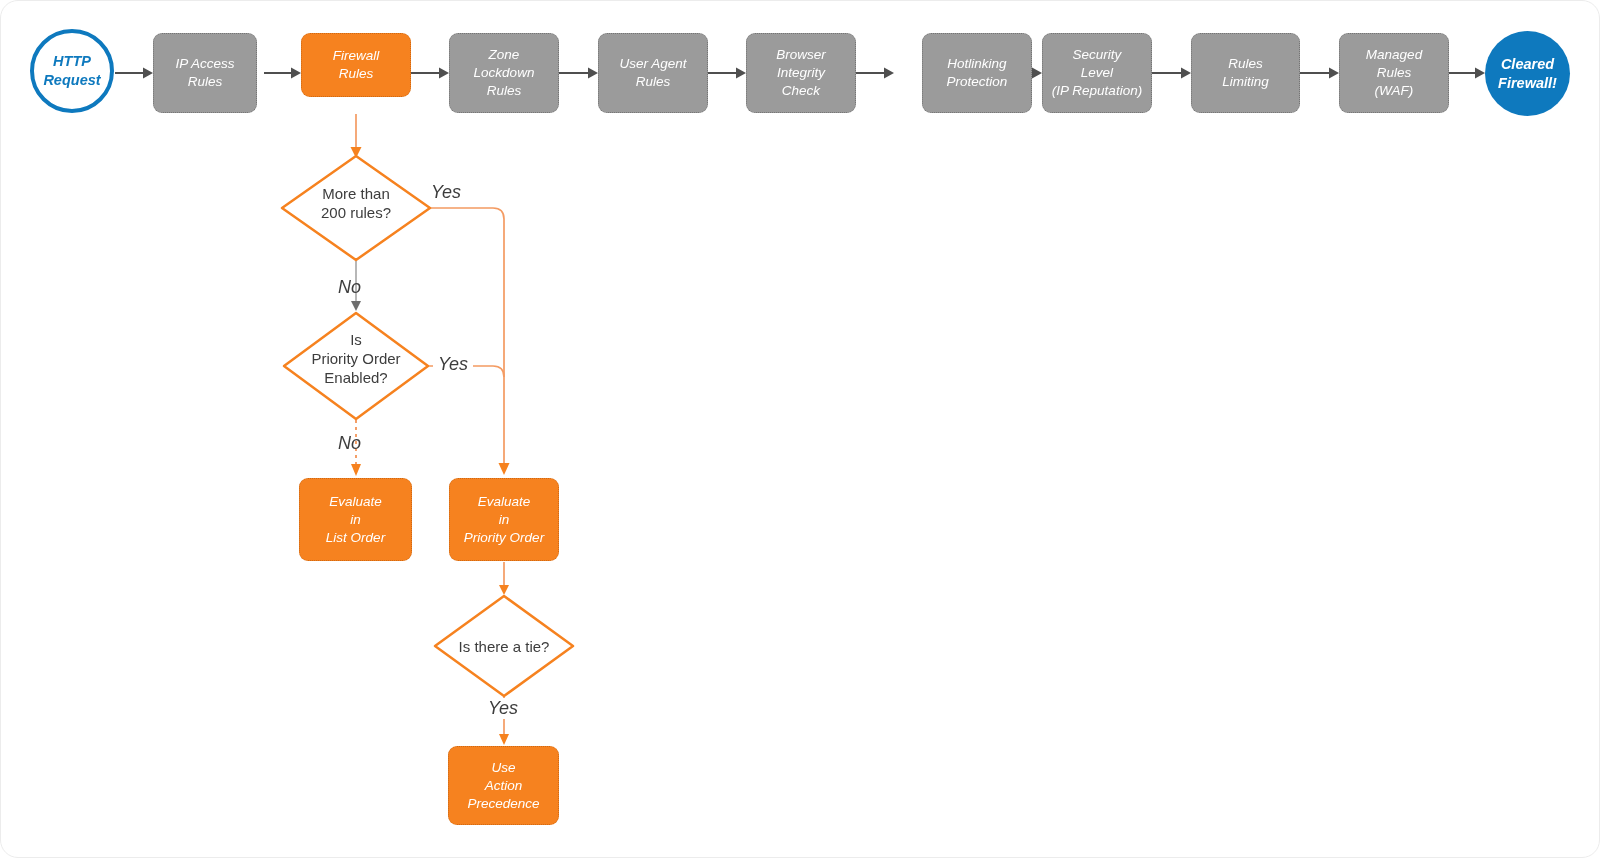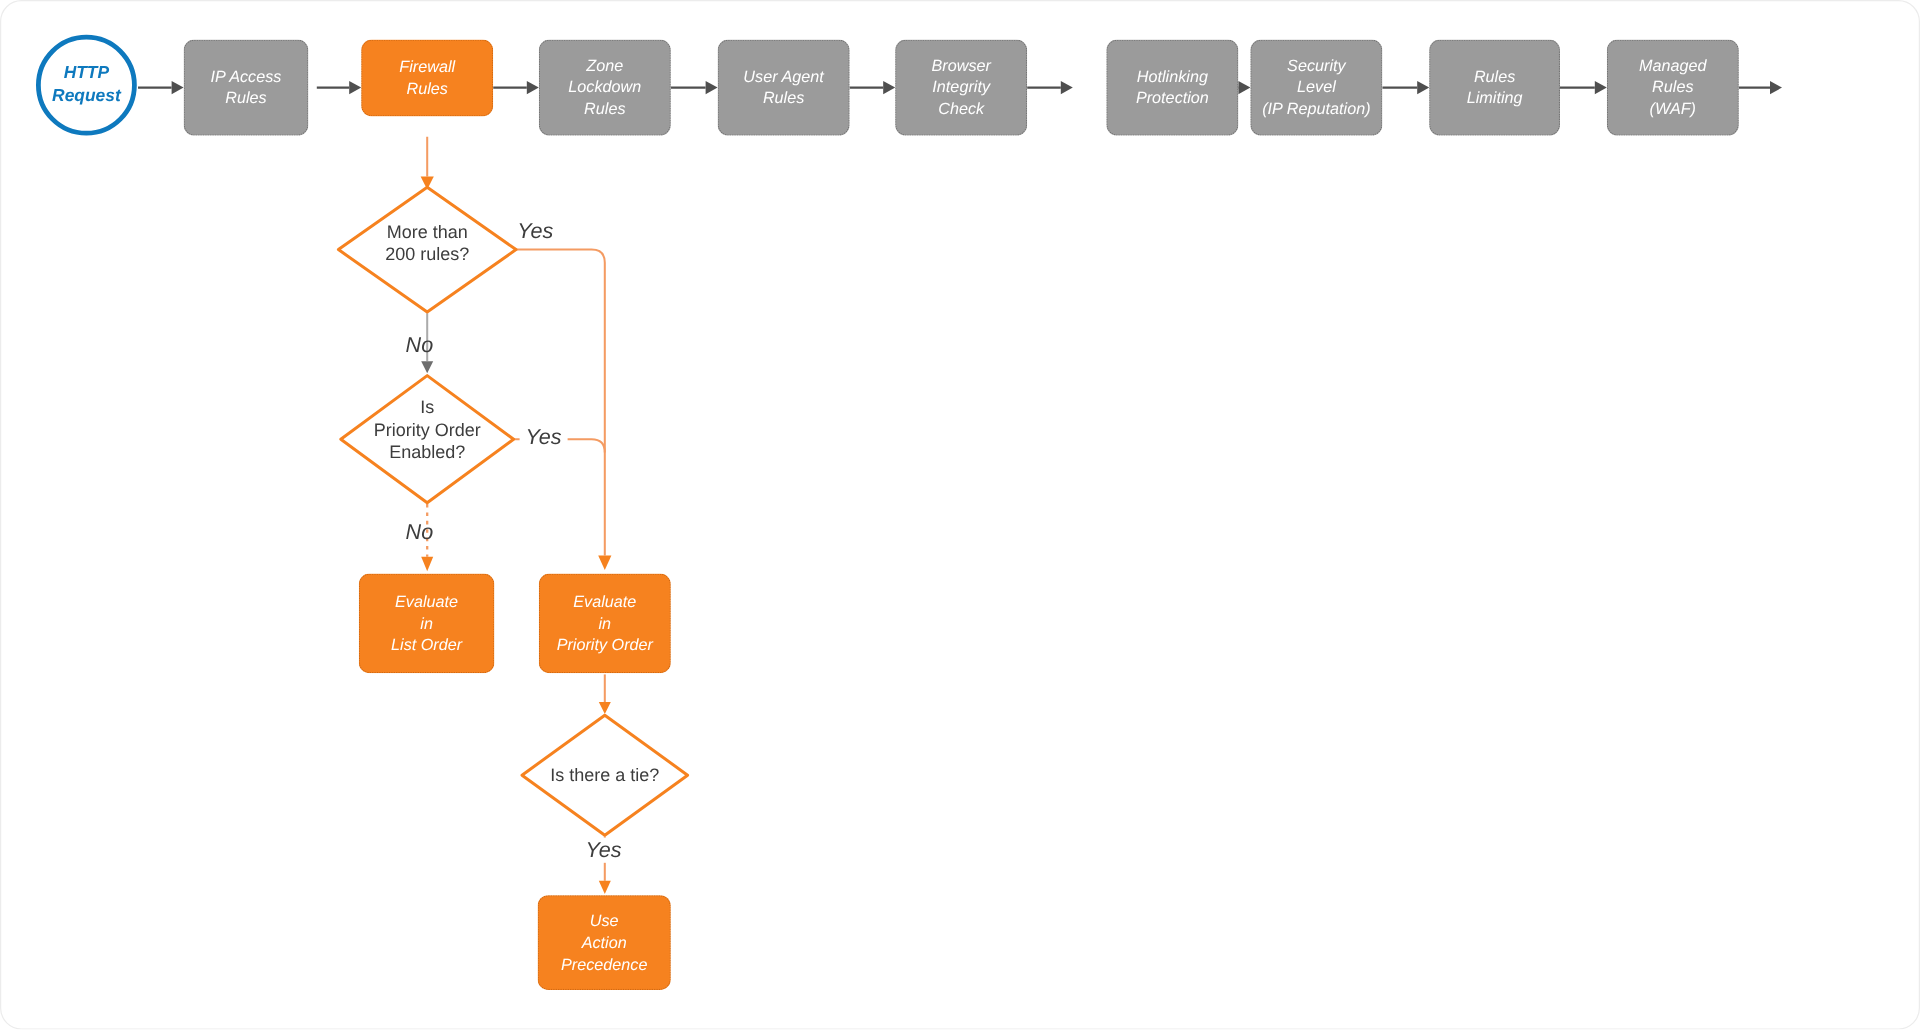--- a/index.html
+++ b/index.html
@@ -92,20 +92,22 @@
     <line class="wire-orange" x1="503" y1="696" x2="503" y2="733"></line>
     <polygon class="head-orange" points="498,733 508,733 503,744"></polygon>
 
     <path class="diamond" d="M 355 155 L 429 207 L 355 259 L 281 207 Z"></path>
     <path class="diamond" d="M 355 312 L 427 365 L 355 418 L 283 365 Z"></path>
     <path class="diamond" d="M 503 595 L 572 645 L 503 695 L 434 645 Z"></path>
   </svg>
 
   <div class="node circle start" style="left:29px; top:28px; width:84px; height:84px;">HTTP
 Request</div>
+  <div class="node circle end" style="left:1484px; top:30px; width:85px; height:85px;">Cleared
+Firewall!</div>
 
   <div class="node box gray" style="left:152px;  top:32px; width:104px; height:80px;">IP Access
 Rules</div>
   <div class="node box orange" style="left:300px;  top:32px; width:110px; height:64px;">Firewall
 Rules</div>
   <div class="node box gray" style="left:448px;  top:32px; width:110px; height:80px;">Zone
 Lockdown
 Rules</div>
   <div class="node box gray" style="left:597px;  top:32px; width:110px; height:80px;">User Agent
 Rules</div>

